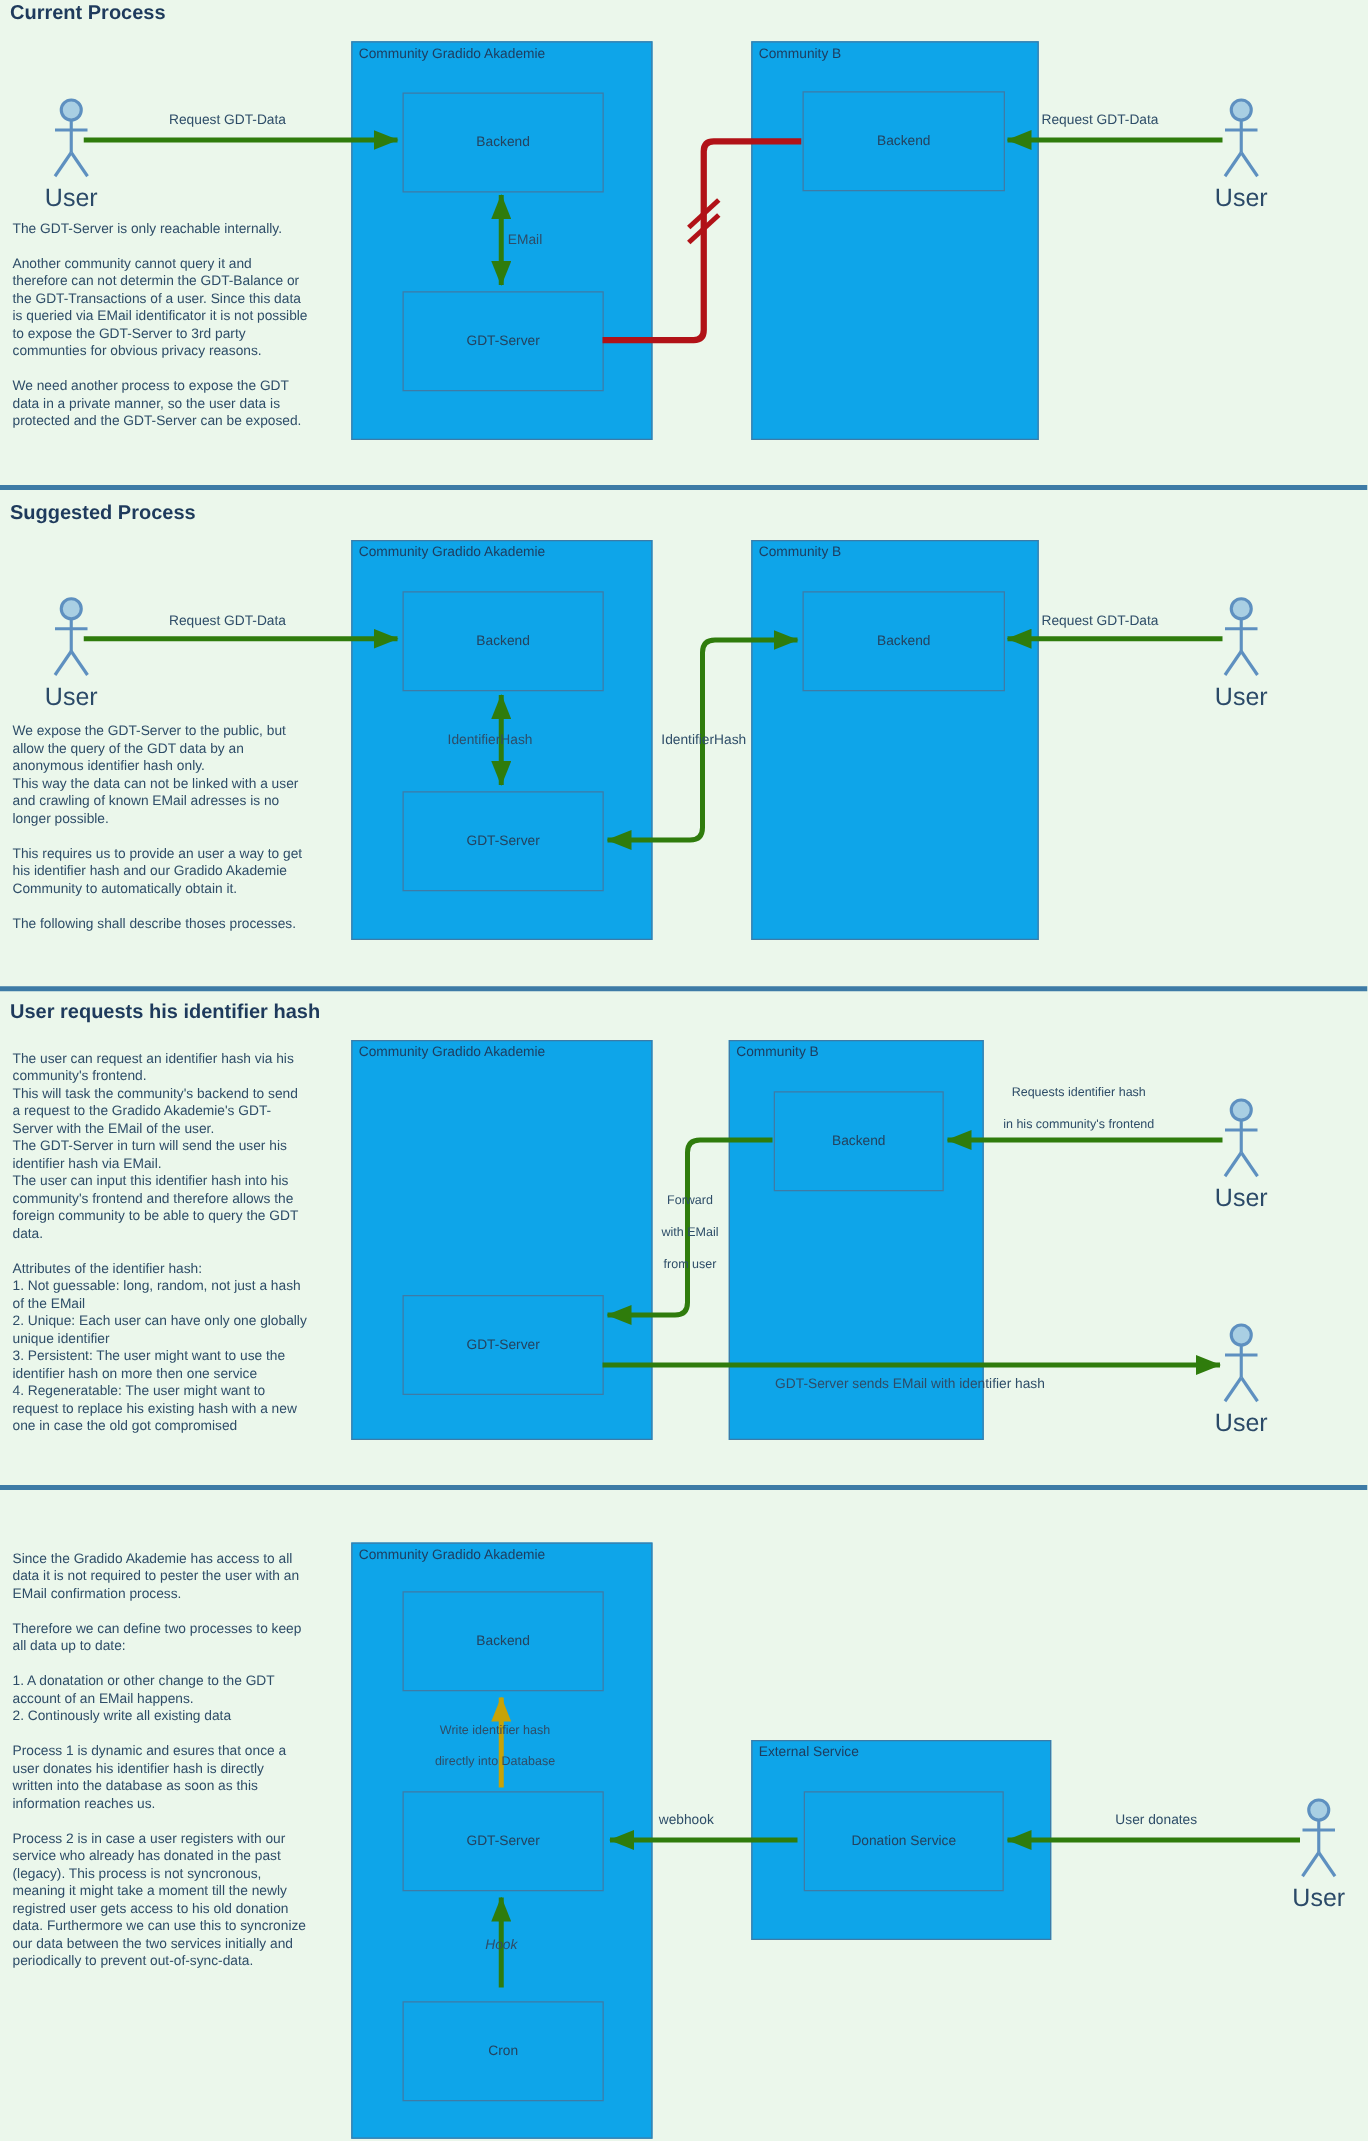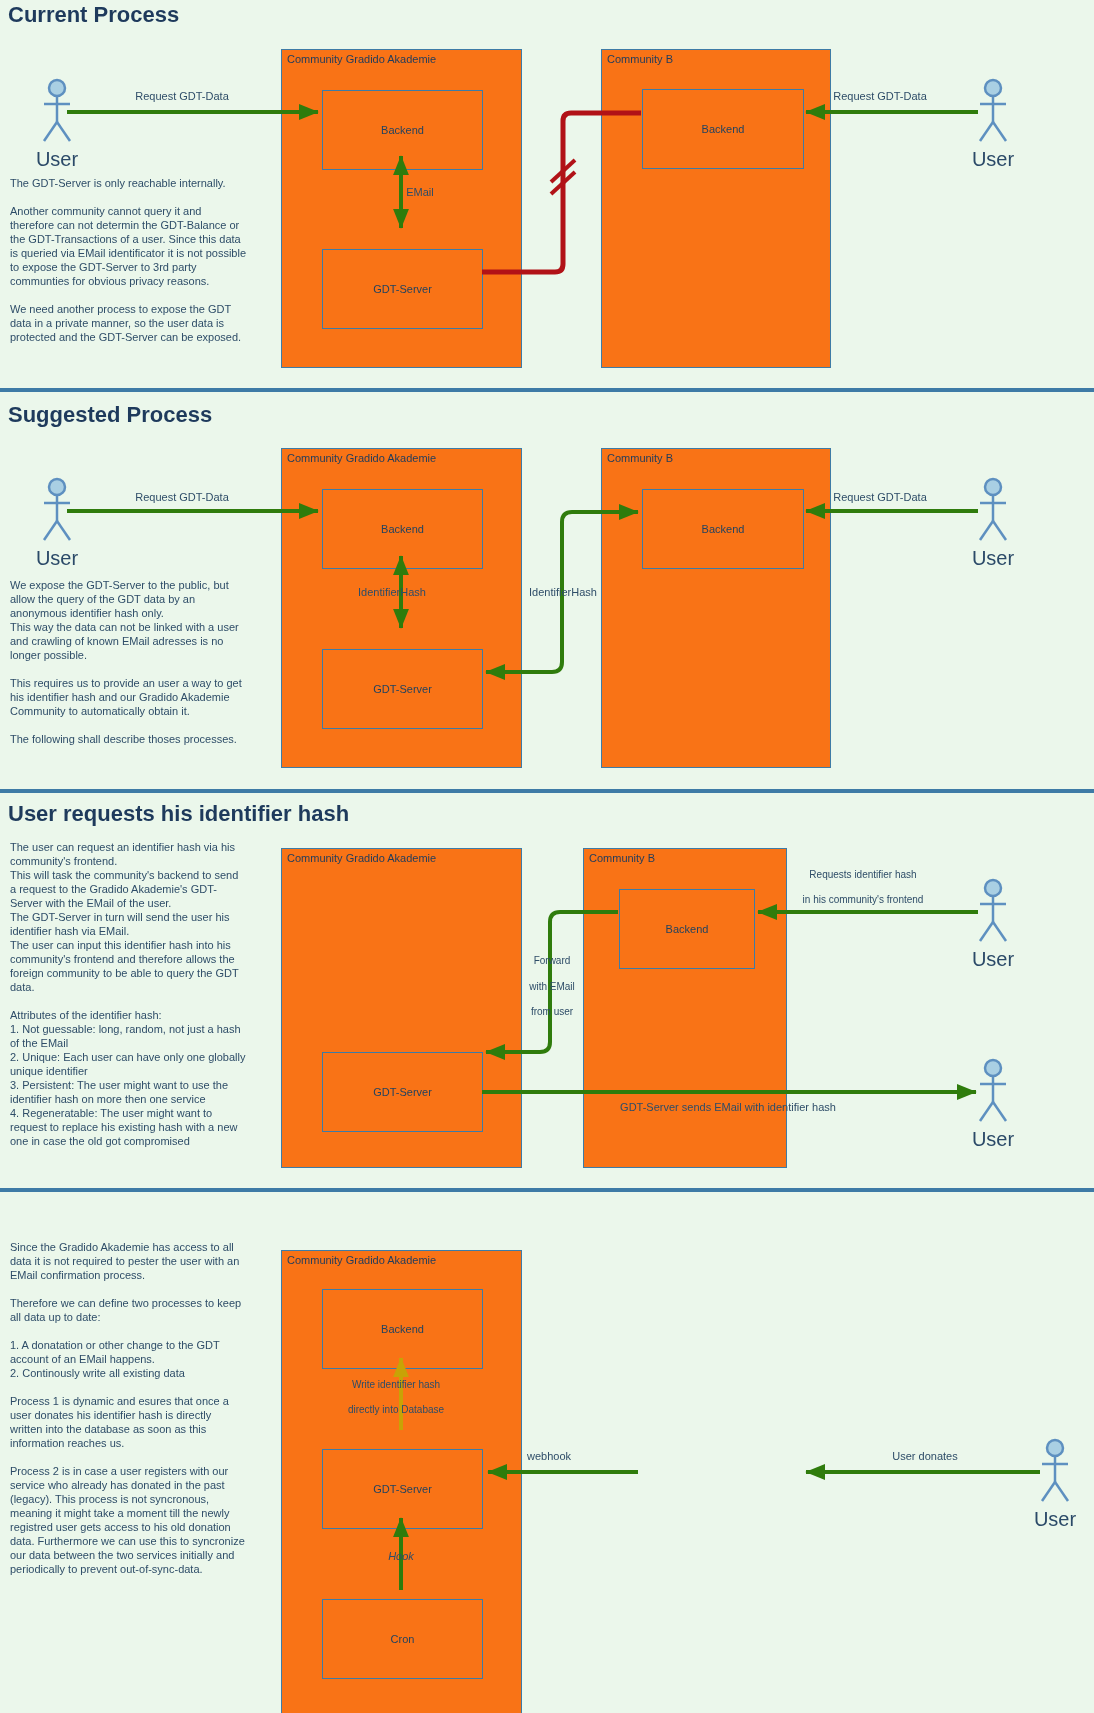--- a/index.html
+++ b/index.html
@@ -1,23 +1,23 @@
 <!DOCTYPE html>
 <html><head>
 <meta charset="utf-8">
 <style>
   html,body{margin:0;padding:0;}
   body{background:#ebf7eb;font-family:"Liberation Sans",sans-serif;}
   #canvas{position:relative;width:1094px;height:1713px;background:#ebf7eb;overflow:hidden;}
 
-  .heading{position:absolute;font-size:22px;font-weight:bold;color:#1e3a5c;white-space:nowrap;z-index:4;}
+  .heading{position:absolute;font-size:16px;font-weight:bold;color:#1e3a5c;white-space:nowrap;z-index:4;}
   .divider{position:absolute;left:0;width:1094px;height:4px;background:#3e7ba6;z-index:1;}
   .desc{position:absolute;left:10px;width:278px;font-size:11px;line-height:14px;color:#2e4d68;white-space:pre;z-index:4;}
 
-  .container-box{position:absolute;background:#f97316;border:1.5px solid #3e7ba6;box-sizing:border-box;z-index:1;margin-top:16px;}
+  .container-box{position:absolute;background:#0ea5e9;border:1.5px solid #3e7ba6;box-sizing:border-box;z-index:1;}
   .box-title{position:absolute;left:5px;top:3px;font-size:11px;color:#1e3c5e;white-space:nowrap;}
   .inner-box{position:absolute;border:1.5px solid #3e7ba6;box-sizing:border-box;display:flex;align-items:center;justify-content:center;}
   .inner-label{font-size:11px;color:#24435f;white-space:nowrap;}
 
   #wires{position:absolute;left:0;top:0;z-index:3;pointer-events:none;}
 
   .lbl{position:absolute;font-size:11px;color:#2e4d68;white-space:nowrap;transform:translate(-50%,-50%);z-index:4;}
   .lbl-block{position:absolute;font-size:10px;color:#2e4d68;text-align:center;transform:translateX(-50%);z-index:4;}
   .user-label{position:absolute;font-size:20px;color:#2b4a68;white-space:nowrap;transform:translateX(-50%);z-index:4;}
 </style>
@@ -230,22 +230,28 @@
 periodically to prevent out-of-sync-data.</div>
 
   <div class="container-box" style="left:281px;top:1234px;width:241px;height:477px;">
     <div class="box-title">Community Gradido Akademie</div>
     <div class="inner-box" style="left:40px;top:38px;width:161px;height:80px;">
       <span class="inner-label">Backend</span>
     </div>
     <div class="inner-box" style="left:40px;top:198px;width:161px;height:80px;">
       <span class="inner-label">GDT-Server</span>
     </div>
-    <div class="inner-box" style="left:40px;top:348px;width:161px;height:80px;">
+    <div class="inner-box" style="left:40px;top:366px;width:161px;height:80px;">
       <span class="inner-label">Cron</span>
+    </div>
+  </div>
+  <div class="container-box" style="left:601px;top:1392px;width:240px;height:160px;">
+    <div class="box-title">External Service</div>
+    <div class="inner-box" style="left:41px;top:40px;width:160px;height:80px;">
+      <span class="inner-label">Donation Service</span>
     </div>
   </div>
 
   <div class="lbl-block" style="left:396px;top:1372px;line-height:25px;">
     <div>Write identifier hash</div>
     <div>directly into Database</div>
   </div>
   <div class="lbl" style="left:401px;top:1556px;font-style:italic;">Hook</div>
   <div class="lbl" style="left:549px;top:1456px;">webhook</div>
   <div class="lbl" style="left:925px;top:1456px;">User donates</div>

